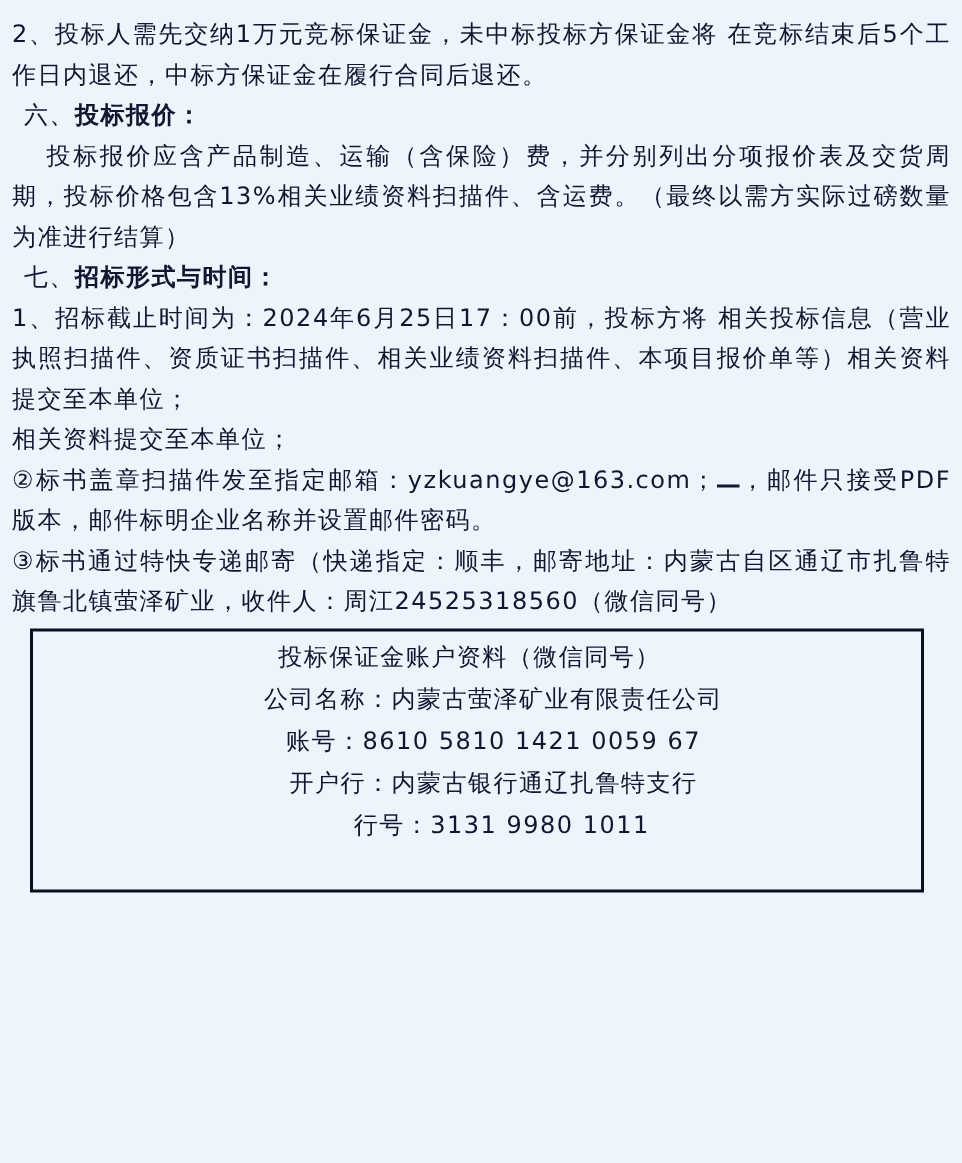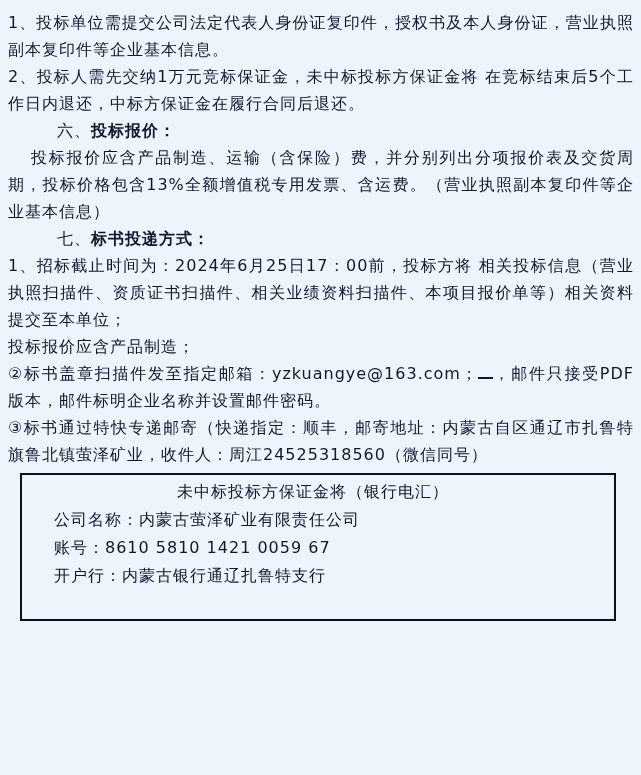--- a/index.html
+++ b/index.html
@@ -18,21 +18,21 @@
     padding: 9px 7px 0 8px;
     font-size: 16px;
     line-height: 27px;
     letter-spacing: 1px;
   }
   p { margin: 0; }
   .heading-5 {
     font-weight: bold;
     padding-left: 15px;
   }
-  .heading-67 { padding-left: 8px; margin-left: 41px; }
+  .heading-67 { padding-left: 8px; }
   .heading-67 .h-label { font-weight: bold; }
   .para { text-align: justify; }
   .indent2 { text-indent: 23px; }
   .blank-underline {
     display: inline-block;
     width: 15px;
     height: 14px;
     border-bottom: 2px solid #10172e;
     vertical-align: baseline;
   }
@@ -41,40 +41,41 @@
     border: 2px solid #0b0f1e;
     padding: 3px 10px 29px 0;
   }
   .box-title {
     text-align: center;
     line-height: 28px;
   }
   .box-row {
     padding-left: 32px;
     line-height: 28px;
+    text-align: center;
   }
   .box-row.row-indent { padding-left: 43px; }
 </style>
 </head>
 <body>
 
 <main class="doc">
 
-  <p class="para">1、投标单位需提交公司法定代表人身份证复印件，授权书及本人身份证，营业执照副本复印件等企业基本信息。</p>
   <p class="para">2、投标人需先交纳1万元竞标保证金，未中标投标方保证金将 在竞标结束后5个工作日内退还，中标方保证金在履行合同后退还。</p>
 
   <p class="heading-67"><span class="h-num">六、</span><span class="h-label">投标报价：</span></p>
-  <p class="para indent2">投标报价应含产品制造、运输（含保险）费，并分别列出分项报价表及交货周期，投标价格包含13%全额增值税专用发票、含运费。（营业执照副本复印件等企业基本信息）</p>
+  <p class="para indent2">投标报价应含产品制造、运输（含保险）费，并分别列出分项报价表及交货周期，投标价格包含13%相关业绩资料扫描件、含运费。（最终以需方实际过磅数量为准进行结算）</p>
 
-  <p class="heading-67"><span class="h-num">七、</span><span class="h-label">标书投递方式：</span></p>
+  <p class="heading-67"><span class="h-num">七、</span><span class="h-label">招标形式与时间：</span></p>
   <p class="para">1、招标截止时间为：2024年6月25日17：00前，投标方将 相关投标信息（营业执照扫描件、资质证书扫描件、相关业绩资料扫描件、本项目报价单等）相关资料提交至本单位；</p>
-  <p class="para">投标报价应含产品制造；</p>
+  <p class="para">相关资料提交至本单位；</p>
   <p class="para"><span>②标书盖章扫描件发至指定邮箱：</span><span>yzkuangye@163.com</span><span>；</span><span class="blank-underline"></span><span>，邮件只接受PDF版本，邮件标明企业名称并设置邮件密码。</span></p>
   <p class="para"><span>③标书通过特快专递邮寄（快递指定：顺丰，邮寄地址：</span><span>内蒙古自区通辽市扎鲁特旗鲁北镇萤泽矿业</span><span>，收件人：</span><span>周江</span><span>24525318560</span><span>（微信同号）</span></p>
 
   <div class="deposit-box">
-    <p class="box-title">未中标投标方保证金将（银行电汇）</p>
+    <p class="box-title">投标保证金账户资料（微信同号）</p>
     <p class="box-row"><span>公司名称：</span><span>内蒙古萤泽矿业有限责任公司</span></p>
     <p class="box-row"><span>账号：</span><span>8610 5810 1421 0059 67</span></p>
     <p class="box-row"><span>开户行：</span><span>内蒙古银行通辽扎鲁特支行</span></p>
+    <p class="box-row row-indent"><span>行号：</span><span>3131 9980 1011</span></p>
   </div>
 
 </main>
 
 </body></html>

